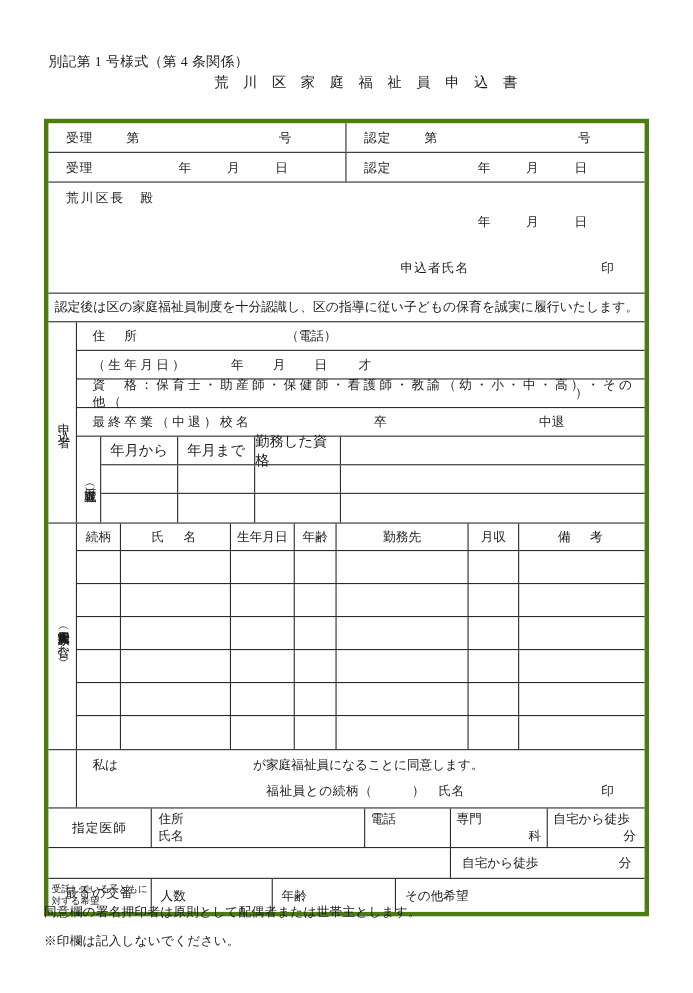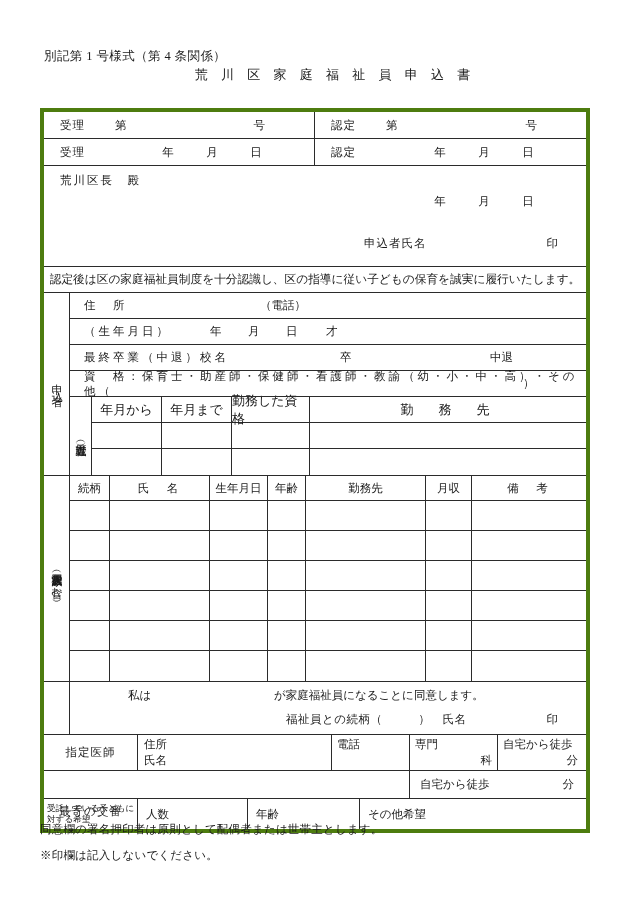--- a/index.html
+++ b/index.html
@@ -198,21 +198,21 @@
   }
   .fc1 { width: 40px; flex: 0 0 40px; }
   .fc2 { width: 100px; flex: 0 0 100px; letter-spacing: 3px; }
   .fc3 { width: 58px; flex: 0 0 58px; }
   .fc4 { width: 38px; flex: 0 0 38px; }
   .fc5 { width: 120px; flex: 0 0 120px; }
   .fc6 { width: 46px; flex: 0 0 46px; }
   .fc7 { flex: 1 1 auto; letter-spacing: 3px; }
 
   
-  .consent-wrap { display: flex; gap: 44px; }
+  .consent-wrap { display: flex; }
   .consent-body { flex: 1 1 auto; height: 52px; position: relative; }
   .consent-l1 { position: absolute; left: 14px; top: 6px; font-size: 11.5px; }
   .consent-l1b { position: absolute; left: 160px; top: 6px; font-size: 11.5px; }
   .consent-l2 { position: absolute; left: 172px; top: 30px; font-size: 11.5px; letter-spacing: .5px; }
   .consent-seal { position: absolute; right: 28px; top: 30px; font-size: 11.5px; }
 
   
   .doc-row { display: flex; box-sizing: border-box; height: 36px; }
   .doc-c1 { width: 94px; flex: 0 0 94px; display: flex; align-items: center; justify-content: center; font-size: 11.5px; letter-spacing: 1px; box-sizing: border-box; }
   .doc-c2 { flex: 1 1 auto; box-sizing: border-box; position: relative; font-size: 11.5px; }
@@ -317,40 +317,39 @@
 
         <div class="line-row bb pos-rel">
           <span class="a1">（生年月日）</span>
           <span class="abs" style="left:140px;">年</span>
           <span class="abs" style="left:178px;">月</span>
           <span class="abs" style="left:216px;">日</span>
           <span class="abs" style="left:256px;">才</span>
         </div>
 
         <div class="line-row bb pos-rel">
+          <span class="a1">資　格：保育士・助産師・保健師・看護師・教諭（幼・小・中・高）・その他（</span>
+          <span class="abs" style="left:453px;">）</span>
+        </div>
+
+        <div class="line-row bb pos-rel">
           <span class="a1">最終卒業（中退）校名</span>
           <span class="abs" style="left:270px;">卒</span>
           <span class="abs" style="left:420px;">中退</span>
-        </div>
-
-        <div class="line-row bb pos-rel">
-          <span class="a1">資　格：保育士・助産師・保健師・看護師・教諭（幼・小・中・高）・その他（</span>
-          <span class="abs" style="left:453px;">）</span>
         </div>
 
         <div class="wh-wrap">
           <div class="wh-side br">
             <span class="vertical-tight">職歴（直近）</span>
           </div>
           <div class="wh-table">
             <div class="wh-row bb">
               <div class="c wh-c1 br">年月から</div>
               <div class="c wh-c2 br">年月まで</div>
               <div class="c wh-c3 br">勤務した資格</div>
-              <div class="c wh-c4">勤　務　先</div>
             </div>
             <div class="wh-row bb">
               <div class="c wh-c1 br"></div>
               <div class="c wh-c2 br"></div>
               <div class="c wh-c3 br"></div>
               <div class="c wh-c4"></div>
             </div>
             <div class="wh-row">
               <div class="c wh-c1 br"></div>
               <div class="c wh-c2 br"></div>

